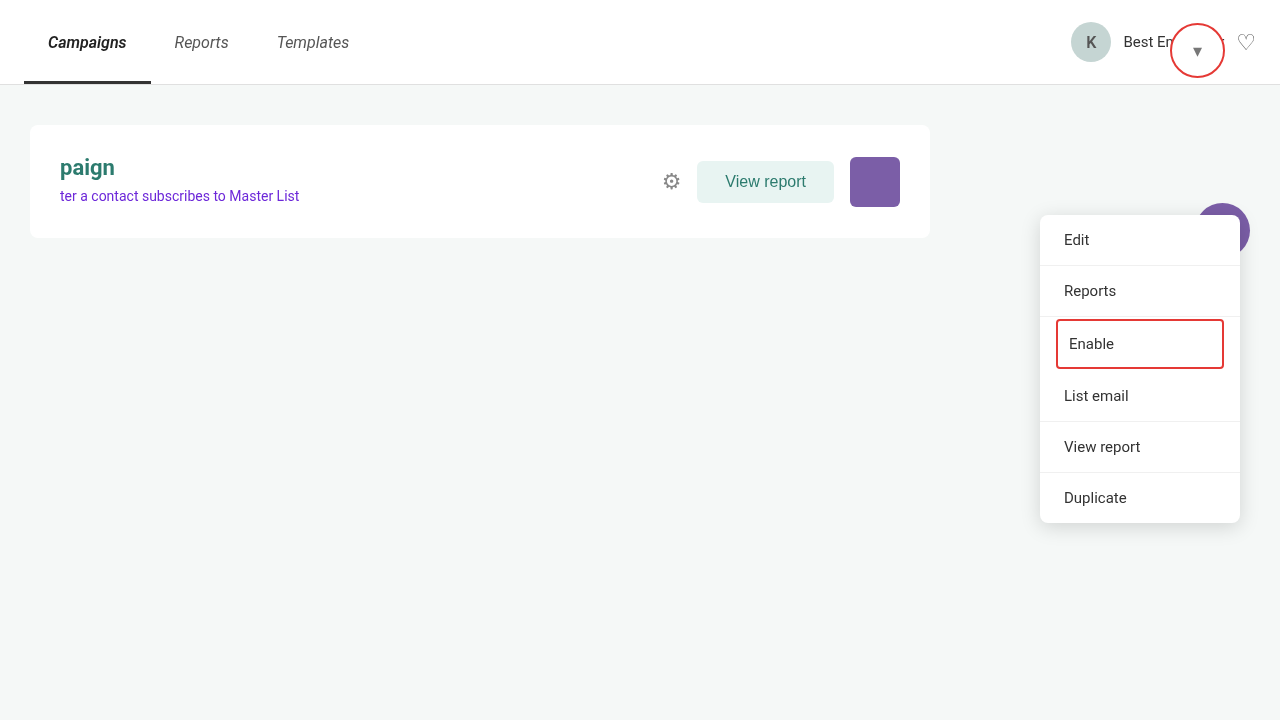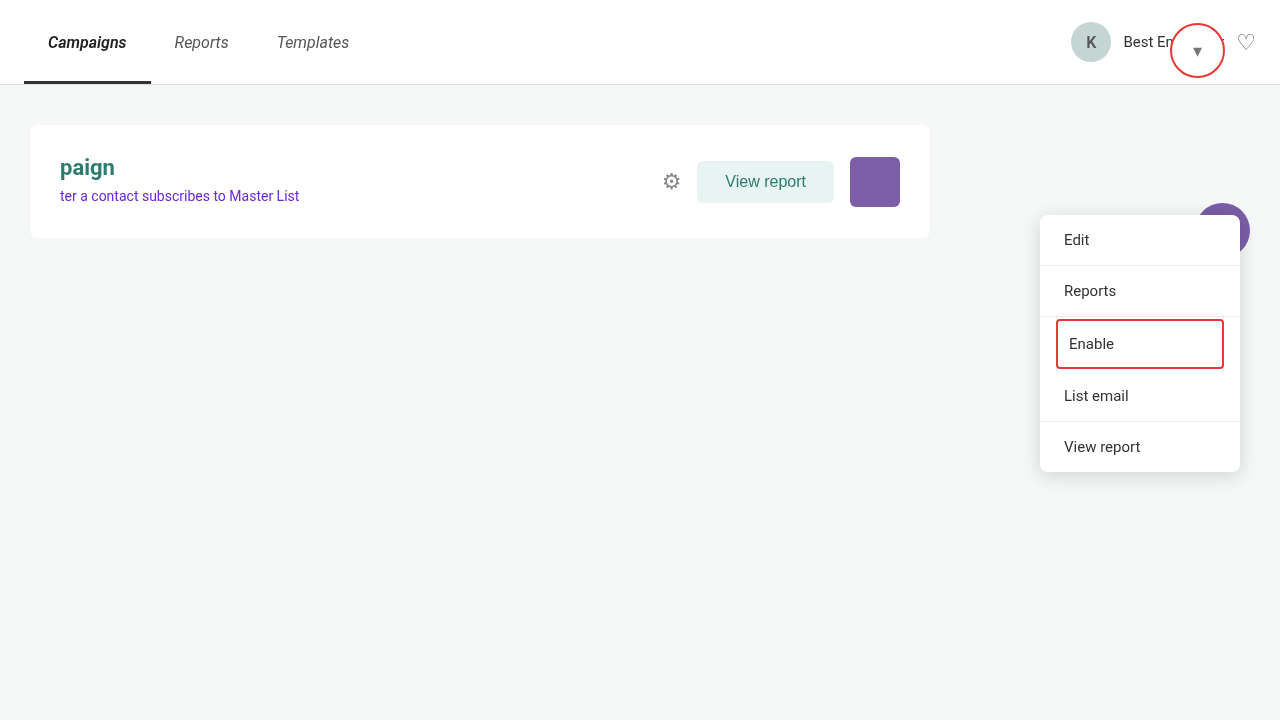--- a/index.html
+++ b/index.html
@@ -253,20 +253,23 @@
     </div>
     <div class="dropdown-item highlighted">
       <span>Enable</span>
     </div>
     <div class="dropdown-item">
       <span>List email</span>
     </div>
     <div class="dropdown-item">
       <span>View report</span>
     </div>
+    <div class="dropdown-item">
+      <span>Duplicate</span>
+    </div>
   </div>
 
   <div class="floating-circle">
     <span class="chevron">▾</span>
   </div>
 
   <div class="help-btn">?</div>
 
 </div>
 

